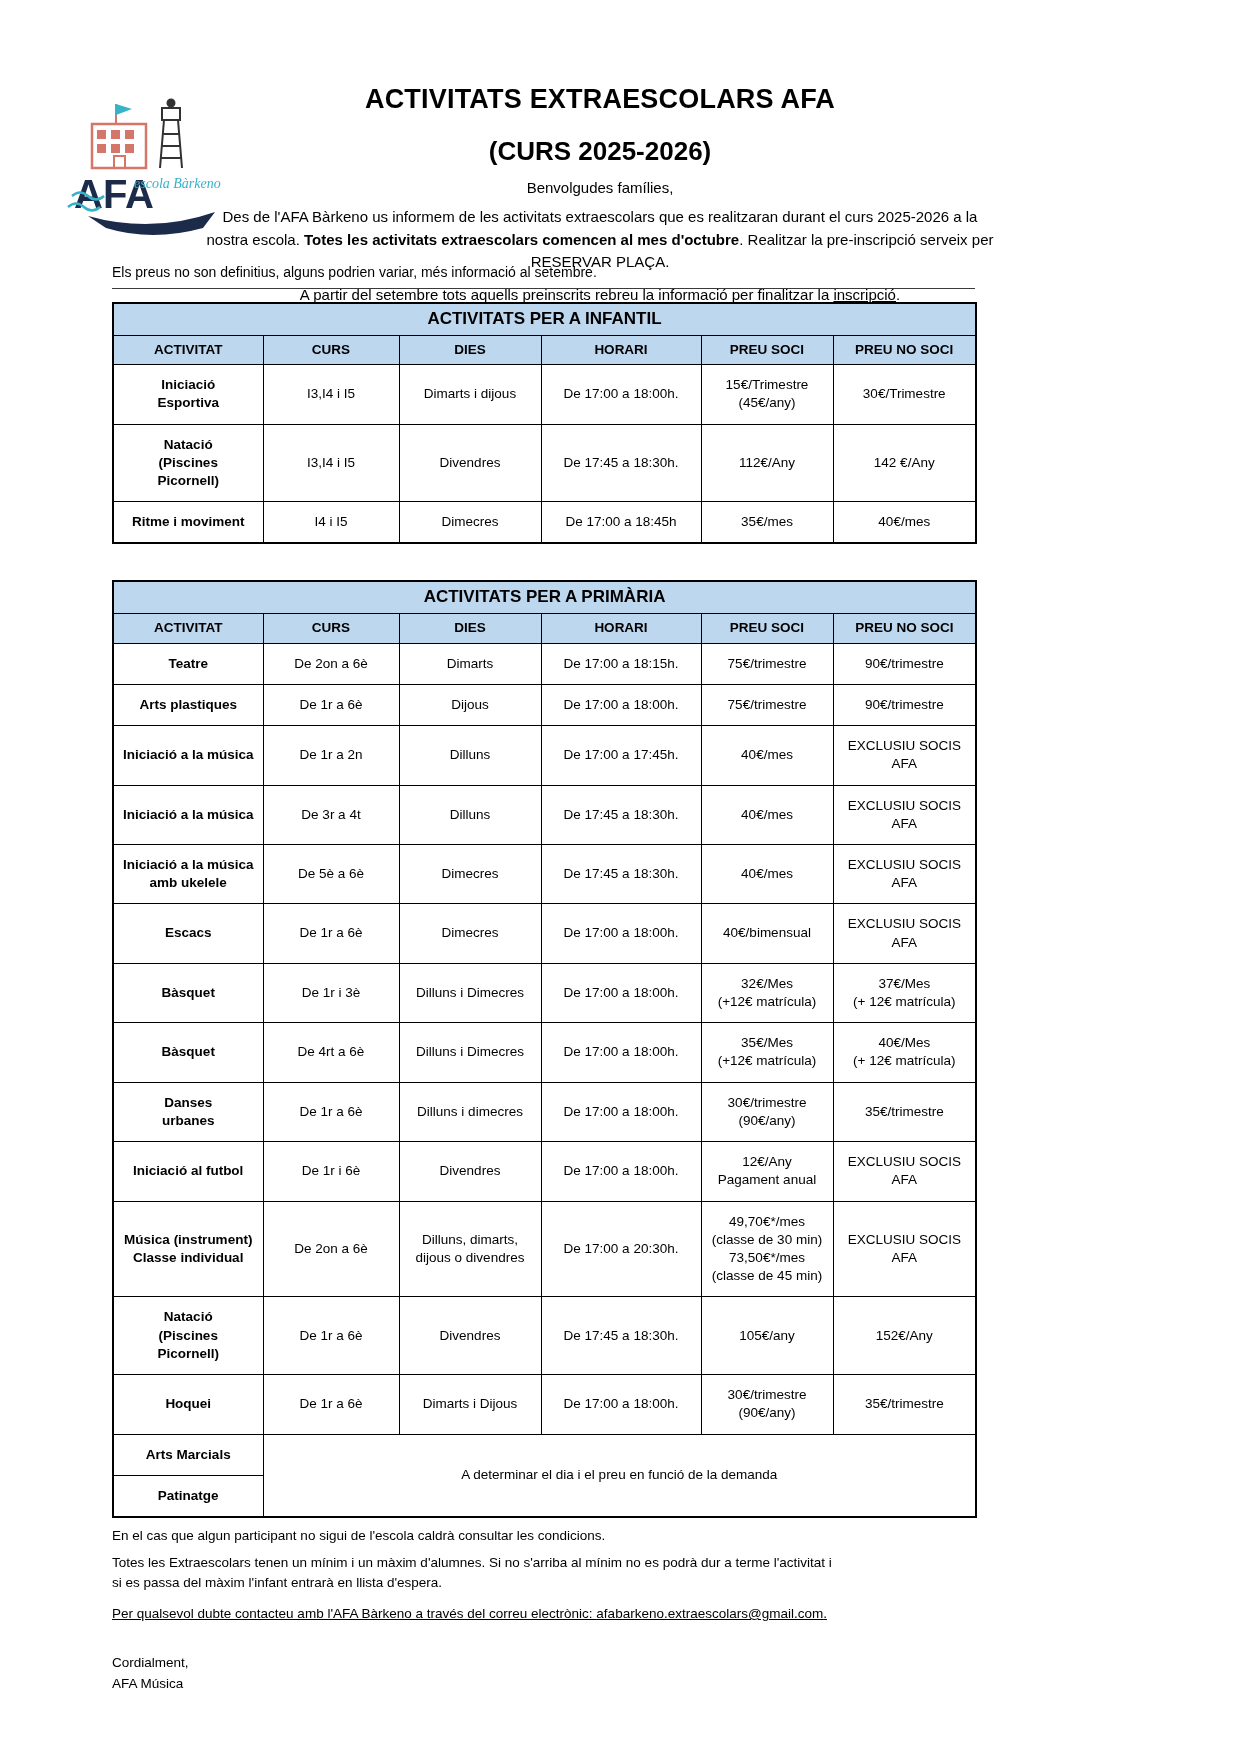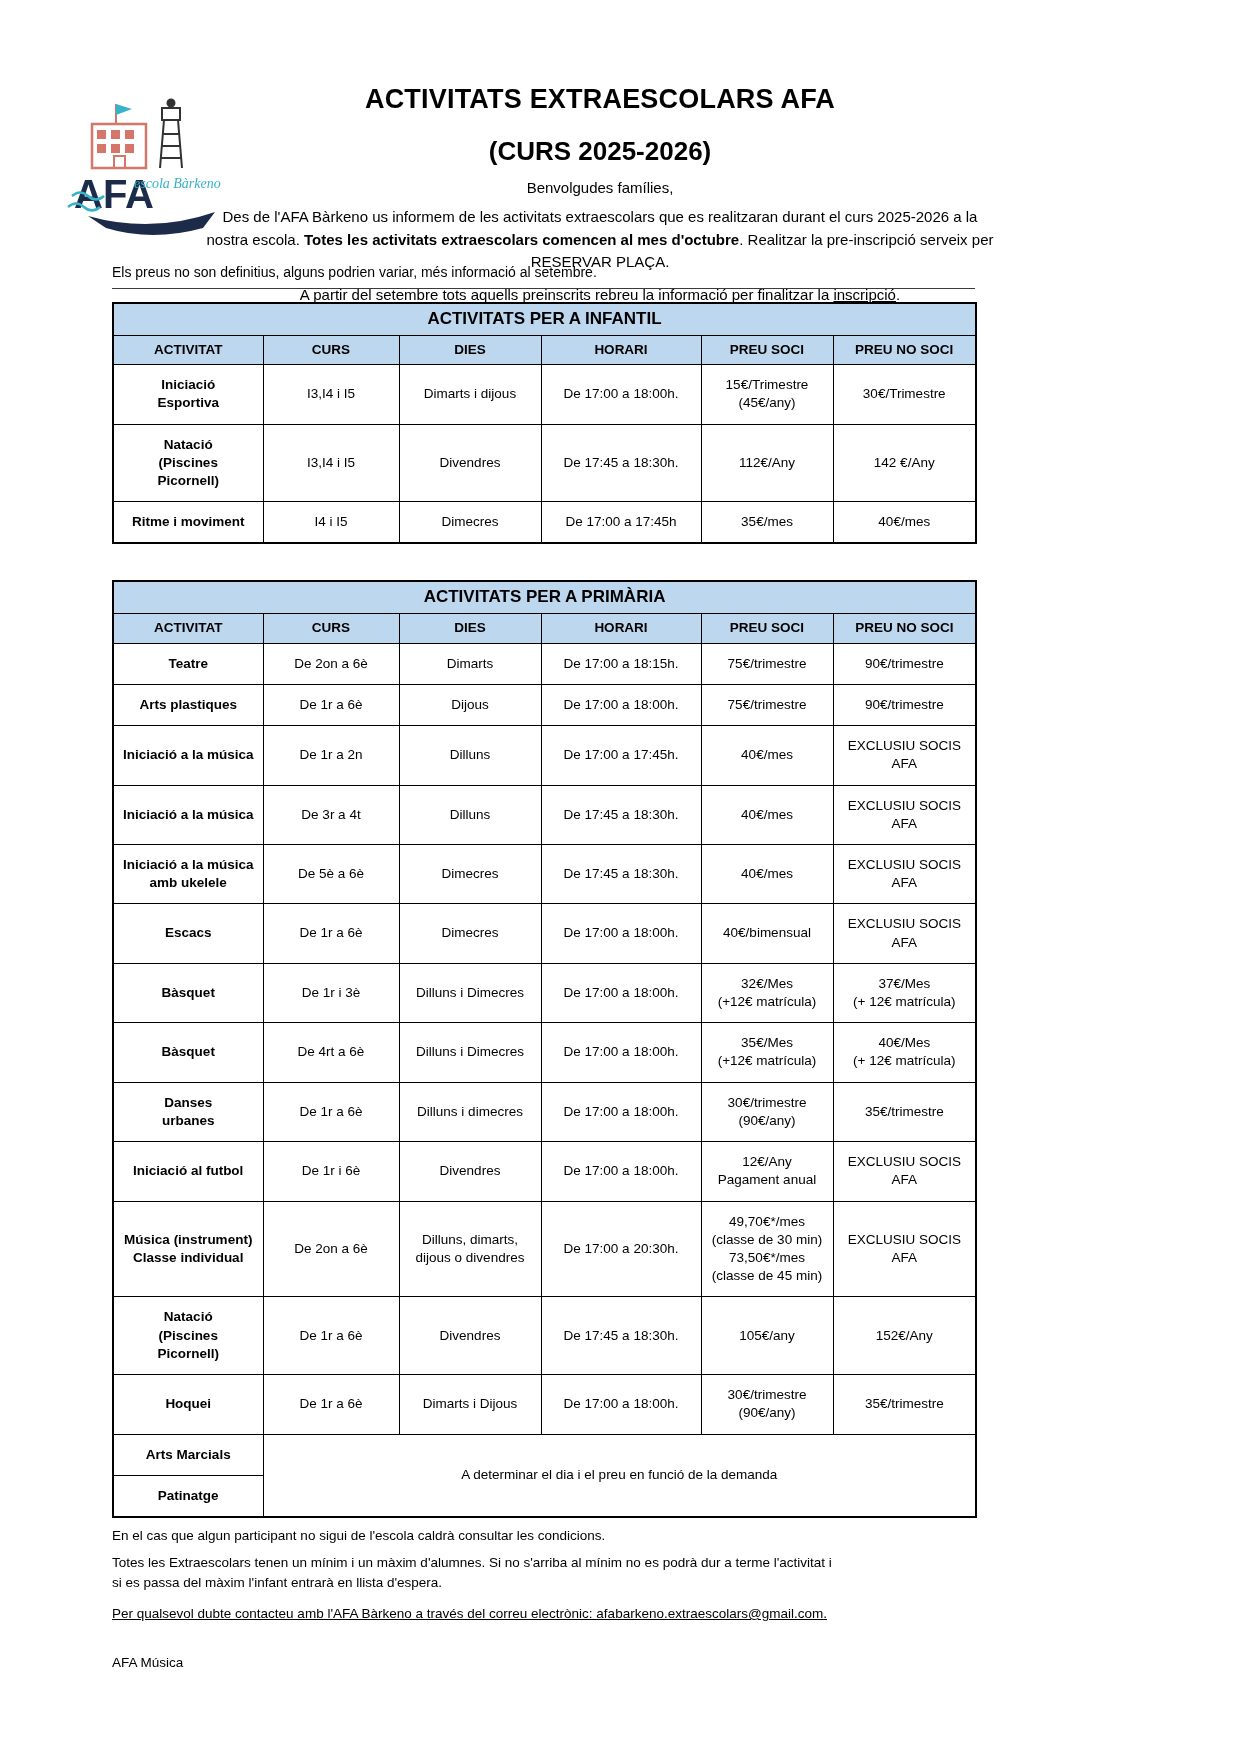--- a/index.html
+++ b/index.html
@@ -125,21 +125,21 @@
             <td>I3,I4 i I5</td>
             <td>Divendres</td>
             <td>De 17:45 a 18:30h.</td>
             <td>112€/Any</td>
             <td>142 €/Any</td>
           </tr>
           <tr>
             <td class="c-act">Ritme i moviment</td>
             <td>I4 i I5</td>
             <td>Dimecres</td>
-            <td>De 17:00 a 17:45h</td>
+            <td>De 17:00 a 18:45h</td>
             <td>35€/mes</td>
             <td>40€/mes</td>
           </tr>
         </tbody>
       </table>
 
     <div class="tbl-gap"></div>
 
     <table>
       <colgroup>
@@ -286,18 +286,19 @@
             <td class="c-act">Patinatge</td>
           </tr>
         </tbody>
       </table>
 
     <div class="footer">
       <div class="f-line1">En el cas que algun participant no sigui de l'escola caldrà consultar les condicions.</div>
       <div class="f-line2">Totes les Extraescolars tenen un mínim i un màxim d'alumnes. Si no s'arriba al mínim no es podrà dur a terme l'activitat i si es passa del màxim l'infant entrarà en llista d'espera.</div>
       <div class="f-contact"><span>Per qualsevol dubte contacteu amb l'AFA Bàrkeno a través del correu electrònic: </span><span class="u-link">afabarkeno.extraescolars@gmail.com</span><span>.</span></div>
       <div class="closing">
+        <div>Cordialment,</div>
         <div>AFA Música</div>
       </div>
     </div>
 
   </div>
 </div>
 
 </body></html>

